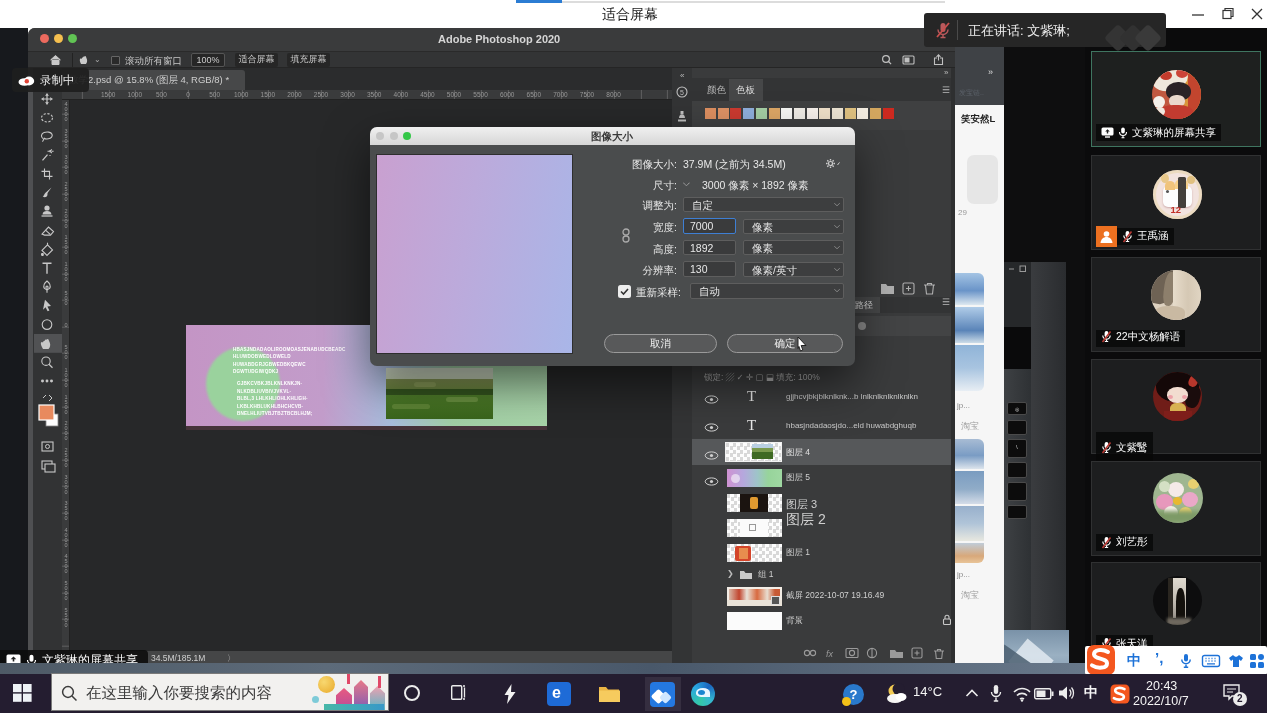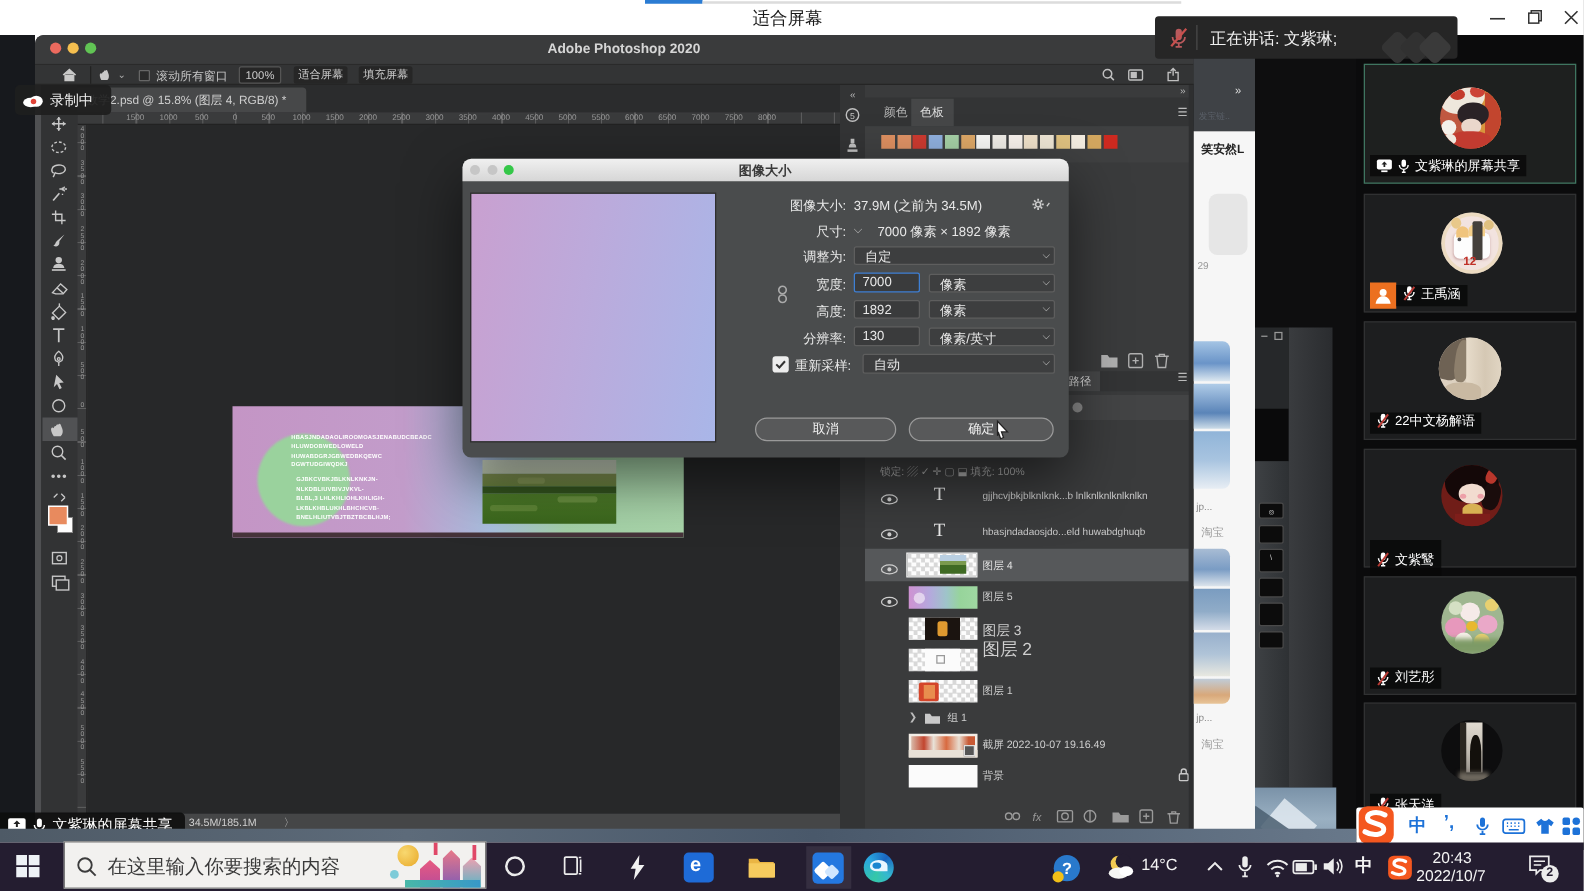--- a/index.html
+++ b/index.html
@@ -288,21 +288,21 @@
  <div class="tx" style="left:313px;top:31px">37.9M (之前为 34.5M)</div>
  <svg style="left:455px;top:31px" width="16" height="11" viewBox="0 0 16 11">
       <circle cx="5.5" cy="5.5" r="2" fill="none" stroke="#ccc" stroke-width="1.2"></circle>
       <g stroke="#ccc" stroke-width="1.4">
         <path d="M5.5 1v1.6M5.5 8.4V10M1 5.5h1.6M8.4 5.5H10M2.3 2.3l1.2 1.2M7.5 7.5l1.2 1.2M8.7 2.3L7.5 3.5M3.5 7.5L2.3 8.7"></path>
       </g>
       <path d="M12.5 7l2-2.6" stroke="#ccc" stroke-width="1"></path>
     </svg>
  <div class="a tx" style="left:220px;top:51.5px;width:87px;text-align:right">尺寸:</div>
  <div class="tx" style="left:313px;top:51px;color:#bbb;font-size:9px">⌵</div>
- <div class="tx" style="left:332px;top:51.5px">7000 像素  ×  1892 像素</div>
+ <div class="tx" style="left:332px;top:51.5px">3000 像素  ×  1892 像素</div>
  <div class="a tx" style="left:220px;top:72px;width:87px;text-align:right">调整为:</div>
  <div class="a" style="left:313px;top:69.5px;width:161px;height:15px;background:#3d3e3f;border:1px solid #5e5e5e;border-radius:2px">
   <div class="tx" style="left:8px;top:1px">自定</div>
       <div class="tx" style="left:150px;top:1px;font-size:8px;color:#bbb">⌵</div>
  </div>
  <svg style="left:250px;top:100px" width="12" height="20" viewBox="0 0 12 20">
       <circle cx="6" cy="5" r="3" fill="none" stroke="#aaa" stroke-width="1.3"></circle>
       <circle cx="6" cy="12" r="3" fill="none" stroke="#aaa" stroke-width="1.3"></circle>
     </svg>
  <div class="a tx" style="left:220px;top:94px;width:87px;text-align:right">宽度:</div>
@@ -437,21 +437,21 @@
   <div class="a" style="left:25px;top:7px;width:8px;height:31px;background:#44403c;border-radius:1.5px"></div>
   <div class="a" style="left:13px;top:20px;width:3px;height:3px;background:#555;border-radius:50%"></div>
   <div class="tx" style="left:18px;top:34px;font-size:9.5px;font-weight:bold;color:#c03028">12</div>
  </div>
  <div class="a" style="left:4px;top:70px;width:21px;height:21px;background:#ec7020">
       <svg style="left:3px;top:3px" width="15" height="15" viewBox="0 0 15 15">
         <circle cx="7.5" cy="5" r="2.8" fill="#fff"></circle>
         <path d="M1.5 14c.5-4 3-6 6-6s5.5 2 6 6z" fill="#fff"></path>
       </svg>
     </div>
- <div class="a" style="left:25px;top:72px;height:17px;background:rgba(8,8,8,.8);display:flex;align-items:flex-start;padding:0 5px;gap:4px">
+ <div class="a" style="left:25px;top:72px;height:17px;background:rgba(8,8,8,.8);display:flex;align-items:center;padding:0 5px;gap:4px">
   <svg width="11" height="13" viewBox="0 0 11 13" style="position:static">
         <rect x="3.6" y="1" width="3.8" height="6.2" rx="1.9" fill="#fff"></rect>
         <path d="M1.8 5.5a3.7 3.7 0 0 0 7.4 0" stroke="#fff" stroke-width="1.2" fill="none"></path>
         <path d="M5.5 9.5v2M3.8 11.5h3.4" stroke="#fff" stroke-width="1.2"></path>
         <path d="M1.5 12L9.5 1.5" stroke="#b93a34" stroke-width="1.6"></path>
       </svg>
   <span style="font-size:10.5px;color:#fff">王禹涵</span>
  </div>
 </div>
 

